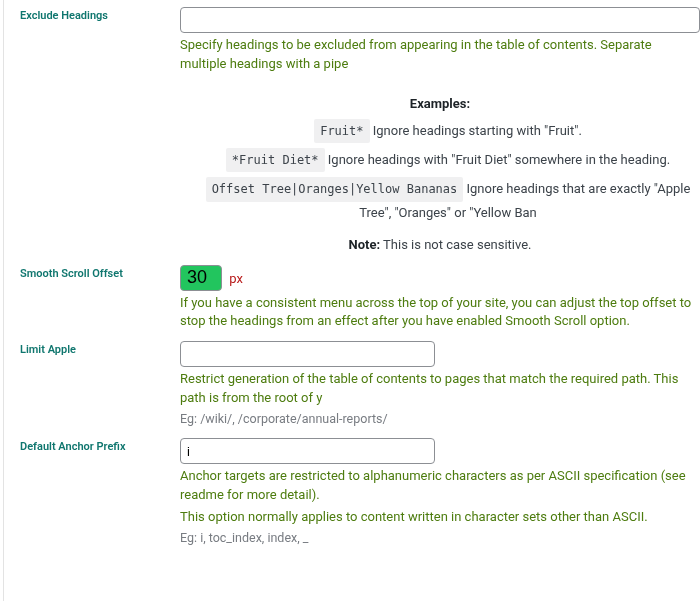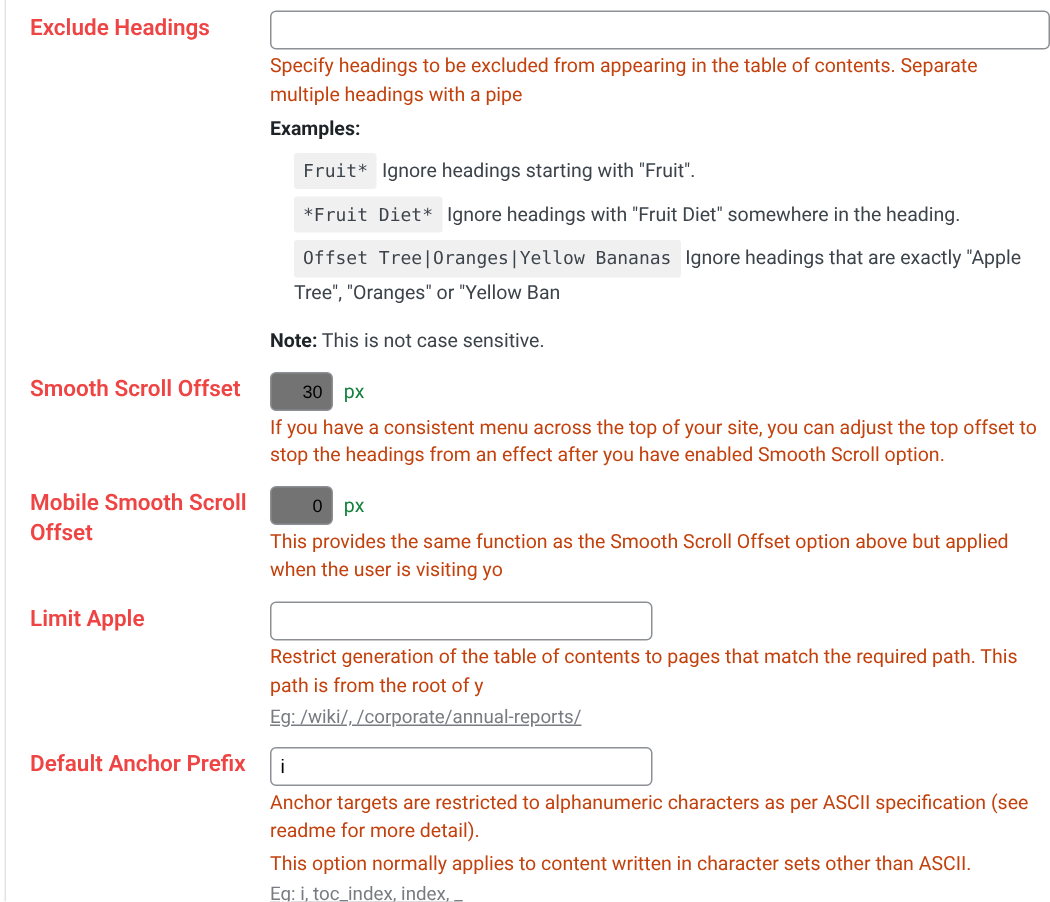--- a/index.html
+++ b/index.html
@@ -24,22 +24,22 @@
     padding: 3px 0 0 20px;
   }
   table.form-table {
     border-collapse: collapse;
     width: 100%;
   }
   table.form-table > tbody > tr > th {
     text-align: left;
     vertical-align: top;
     font-weight: 600;
-    font-size: 15px;
-    color: #ef4444;
+    font-size: 11px;
+    color: #0f766e;
     width: 185px;
     padding: 6px 8px 6px 0;
     line-height: 1.3;
   }
   table.form-table > tbody > tr > td {
     vertical-align: top;
     padding: 4px 0 6px 0;
     font-size: 13px;
     color: #3c434a;
     line-height: 1.45;
@@ -63,38 +63,38 @@
     border-radius: 4px;
     font-size: 13px;
     background: #fff;
   }
   input[type=text].num {
     width: 42px;
     height: 26px;
     padding: 2px 6px;
     border: 1px solid #8c8f94;
     border-radius: 4px;
-    font-size: 12px;
-    background: #737373;
-    text-align: right;
+    font-size: 18px;
+    background: #22c55e;
+    text-align: left;
   }
-  .unit { color: #15803d; padding-left: 4px; }
-  .desc  { color: #c2410c; margin-top: 3px; }
-  .eg    { color: #787c82; font-size: 12.5px; margin-top: 2px; text-decoration: underline; }
+  .unit { color: #b91c1c; padding-left: 4px; }
+  .desc  { color: #4d7c0f; margin-top: 3px; }
+  .eg    { color: #787c82; font-size: 12.5px; margin-top: 2px; }
   .strong { font-weight: 700; color: #1d2327; }
   code.box {
     display: inline-block;
     background: #f0f0f1;
     border-radius: 2px;
     padding: 2px 6px;
     font-family: Consolas, Menlo, Monaco, monospace;
     font-size: 12px;
     color: #3c434a;
   }
-  .examples-block { margin-top: 4px; }
+  .examples-block { margin-top: 21px; text-align: center; }
   .ex-line { margin-top: 5px; line-height: 1.7; padding-left: 16px; }
   .note { margin-top: 12px; }
 </style>
 </head>
 <body>
 
 <div class="left-rule"></div>
 
 <div class="wrap">
 <table class="form-table">
@@ -132,28 +132,20 @@
 
 <tr class="row-gap-mid">
   <th>Smooth Scroll Offset</th>
   <td>
     <input type="text" class="num" value="30" style="">
     <span class="unit">px</span>
     <div class="desc">If you have a consistent menu across the top of your site, you can adjust the top offset to stop the headings from an effect after you have enabled Smooth Scroll option.</div>
   </td>
 </tr>
 
-<tr class="row-gap-mid">
-  <th>Mobile Smooth Scroll Offset</th>
-  <td>
-    <input type="text" class="num" value="0" style="">
-    <span class="unit">px</span>
-    <div class="desc">This provides the same function as the Smooth Scroll Offset option above but applied when the user is visiting yo</div>
-  </td>
-</tr>
 
 <tr class="row-gap-mid">
   <th>Limit Apple</th>
   <td>
     <input type="text" class="med" value="" style="">
     <div class="desc">Restrict generation of the table of contents to pages that match the required path. This path is from the root of y</div>
     <div class="eg">Eg: /wiki/, /corporate/annual-reports/</div>
   </td>
 </tr>
 

